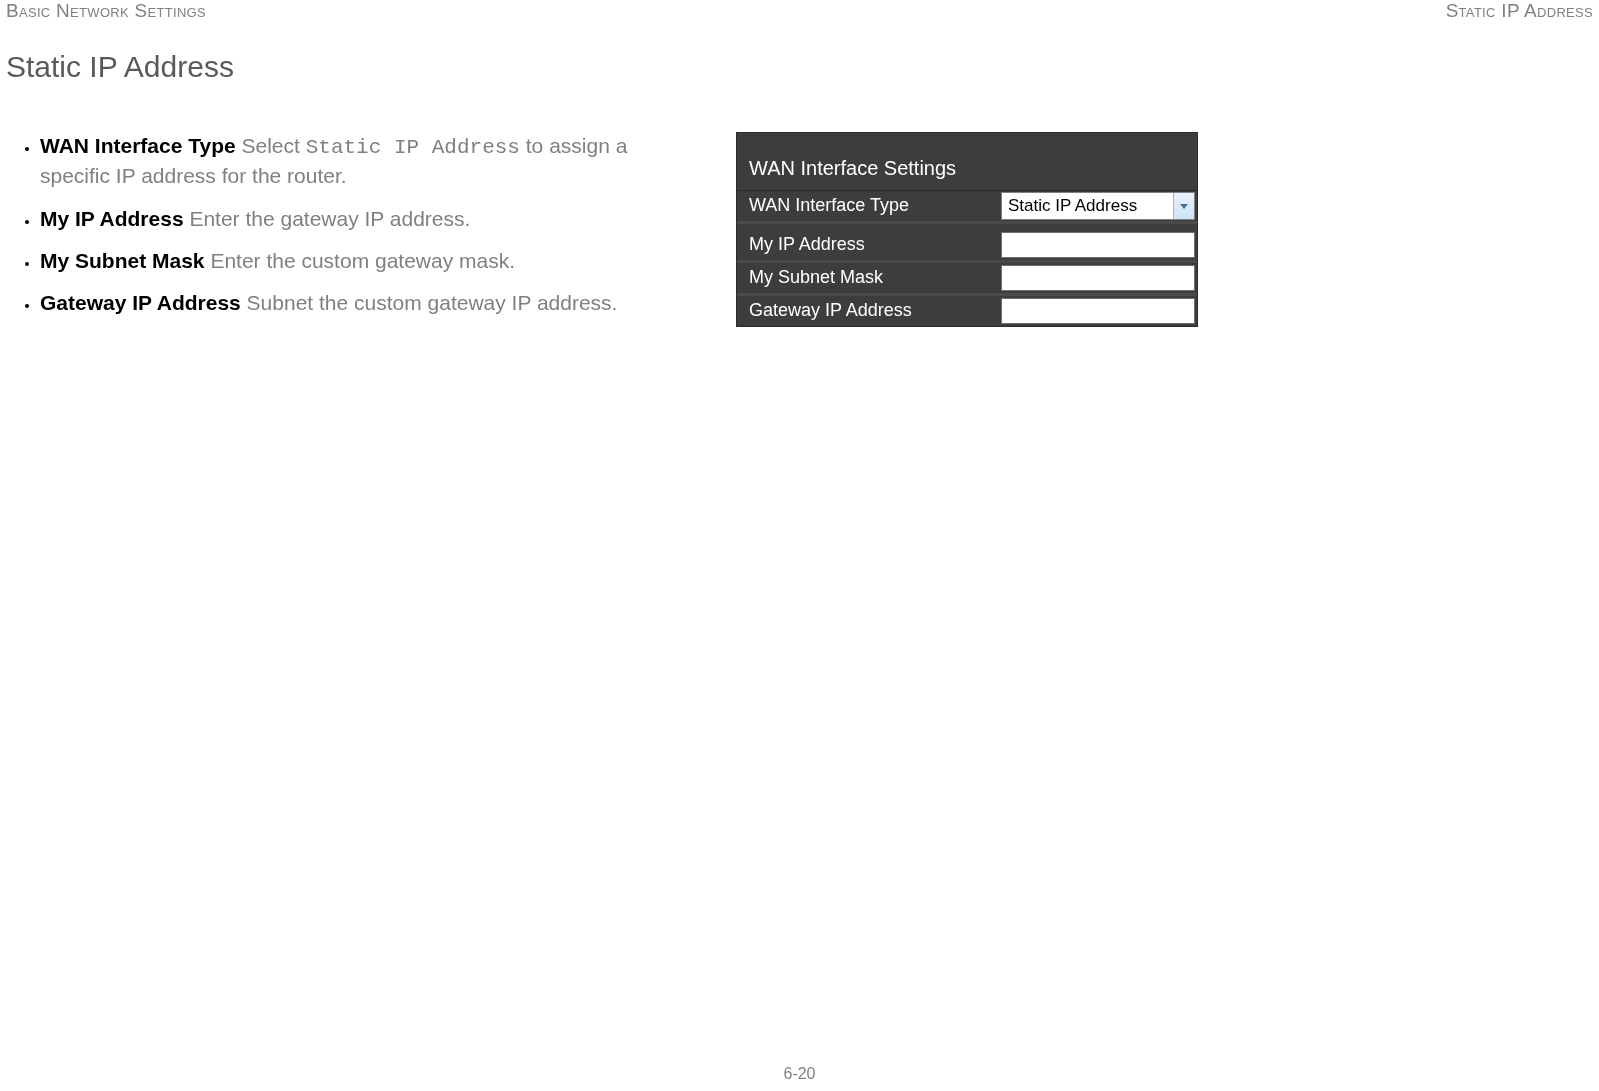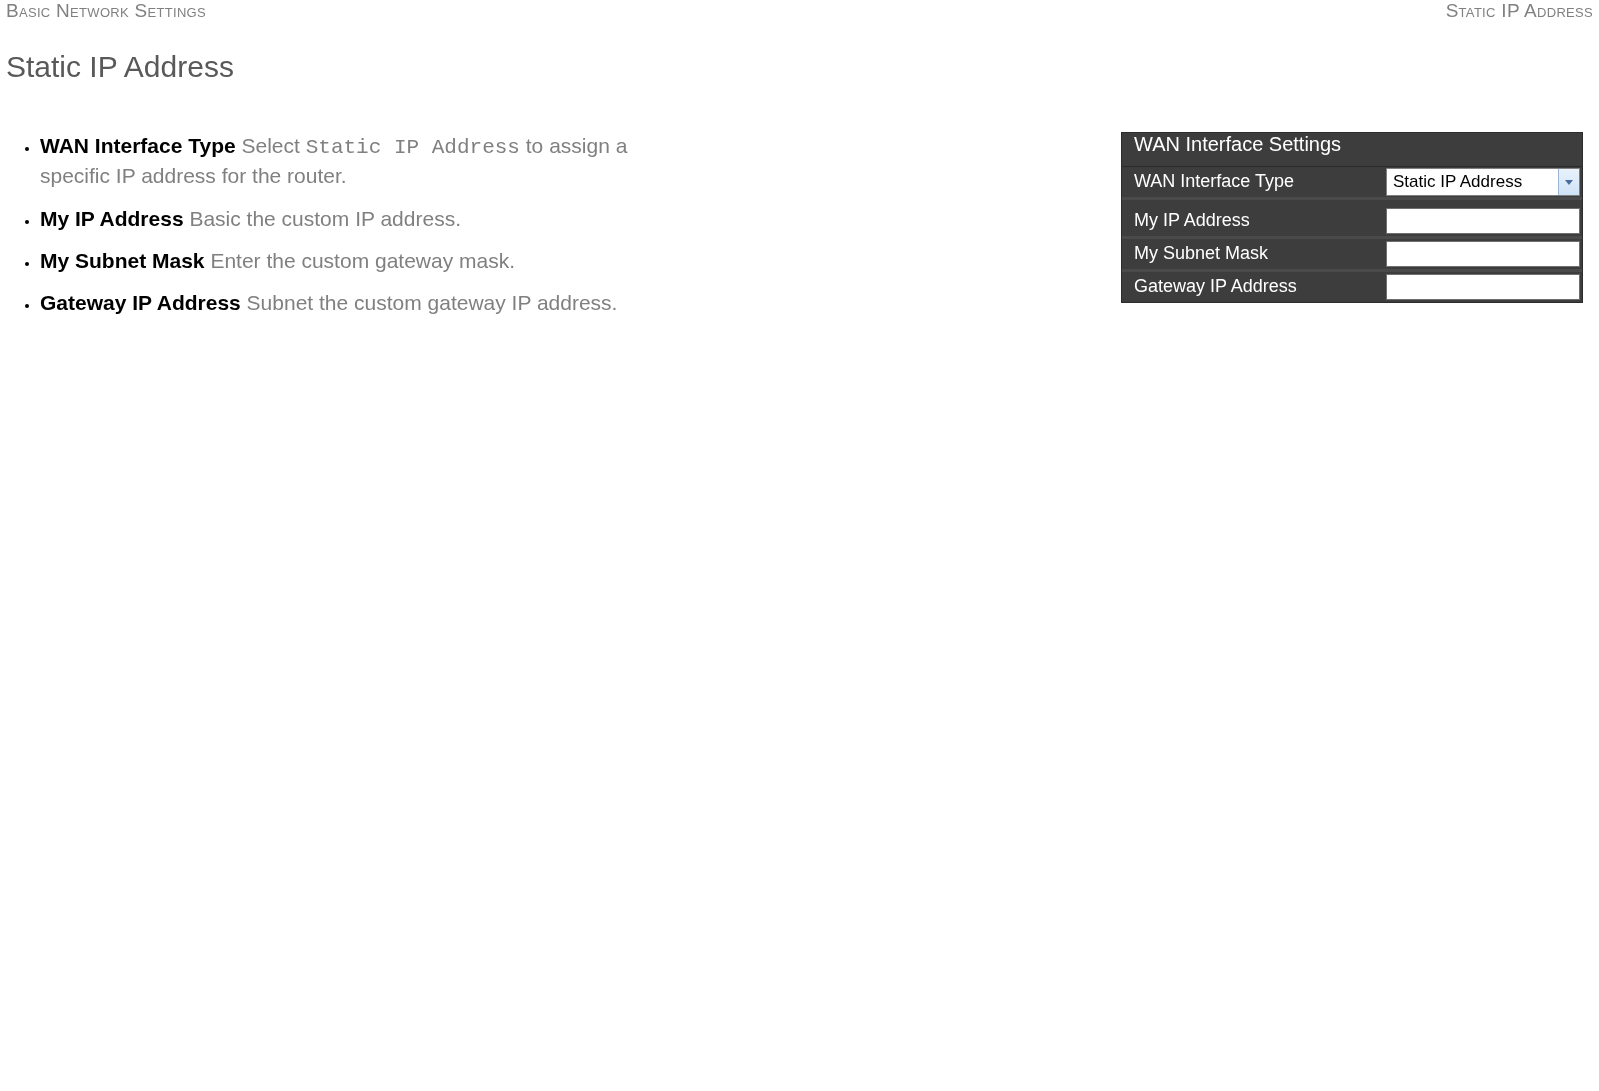--- a/index.html
+++ b/index.html
@@ -41,21 +41,20 @@
     color: #595959;
     font-weight: 400;
   }
   .content-row {
     position: absolute;
     top: 132px;
     left: 6px;
     right: 16px;
     display: flex;
     align-items: flex-start;
-    justify-content: space-between;
   }
   .bullets {
     width: 640px;
   }
   ul.def-list {
     margin: 0;
     padding: 0 0 0 34px;
     list-style: disc;
     color: #000;
   }
@@ -81,21 +80,21 @@
     margin-left: 90px;
     border: 1px solid #2c2c2c;
     width: 460px;
     background: #3d3d3d;
     box-shadow: inset 0 0 0 1px #2f2f2f;
   }
   .panel-title {
     background: #3d3d3d;
     color: #ffffff;
     font-size: 20px;
-    padding: 0 12px 10px 12px;
+    padding: 24px 12px 10px 12px;
     border-bottom: 1px solid #2a2a2a;
   }
   .form-row {
     display: flex;
     align-items: stretch;
     background: #3d3d3d;
     border-top: 3px solid #4a4a4a;
     height: 30px;
   }
   .form-row.first {
@@ -182,21 +181,21 @@
 
   <div class="page-title">Static IP Address</div>
 
   <div class="content-row">
     <div class="bullets">
       <ul class="def-list">
         <li>
           <span class="term">WAN Interface Type</span><span>  Select </span><span class="code">Static IP Address</span><span> to assign a specific IP address for the router.</span>
         </li>
         <li>
-          <span class="term">My IP Address</span><span>  Basic the custom IP address.</span>
+          <span class="term">My IP Address</span><span>  Enter the gateway IP address.</span>
         </li>
         <li>
           <span class="term">My Subnet Mask</span><span>  Enter the custom gateway mask.</span>
         </li>
         <li>
           <span class="term">Gateway IP Address</span><span>  Subnet the custom gateway IP address.</span>
         </li>
       </ul>
     </div>
 
@@ -233,13 +232,14 @@
 
       <div class="form-row">
         <div class="form-label">Gateway IP Address</div>
         <div class="form-field">
           <div class="text-input"></div>
         </div>
       </div>
     </div>
   </div>
 
+  <div class="page-number">6-20</div>
 </div>
 
 </body></html>

